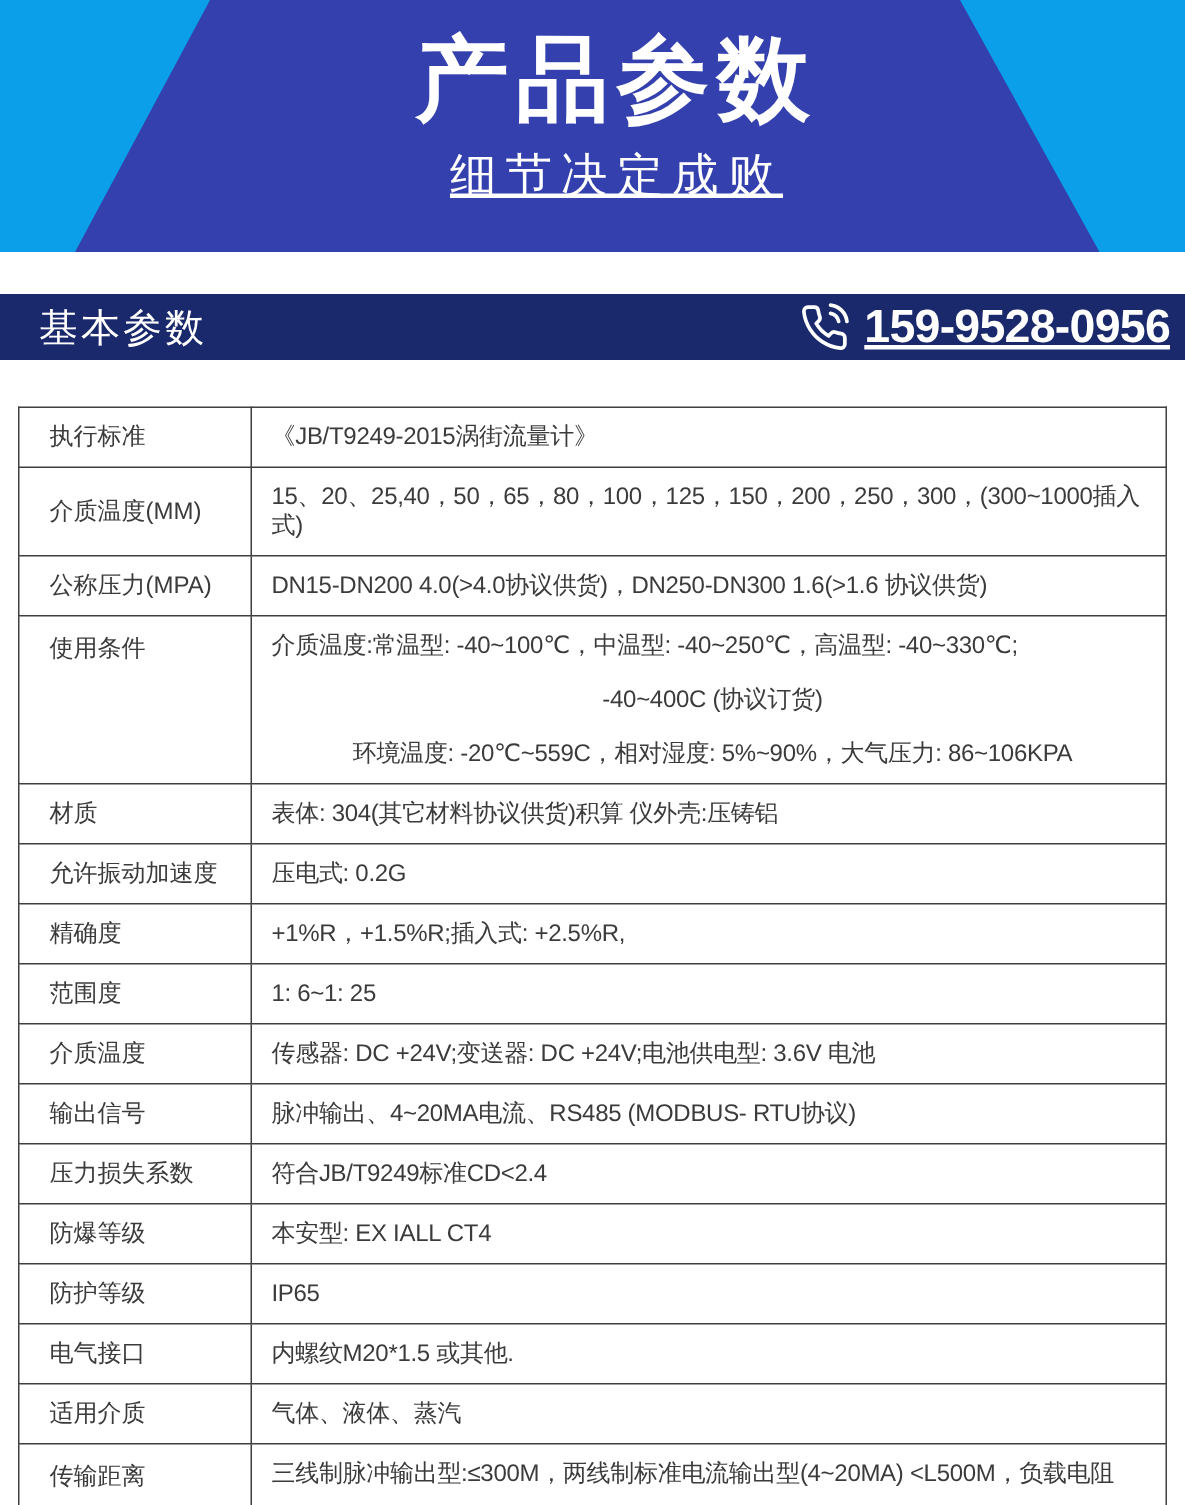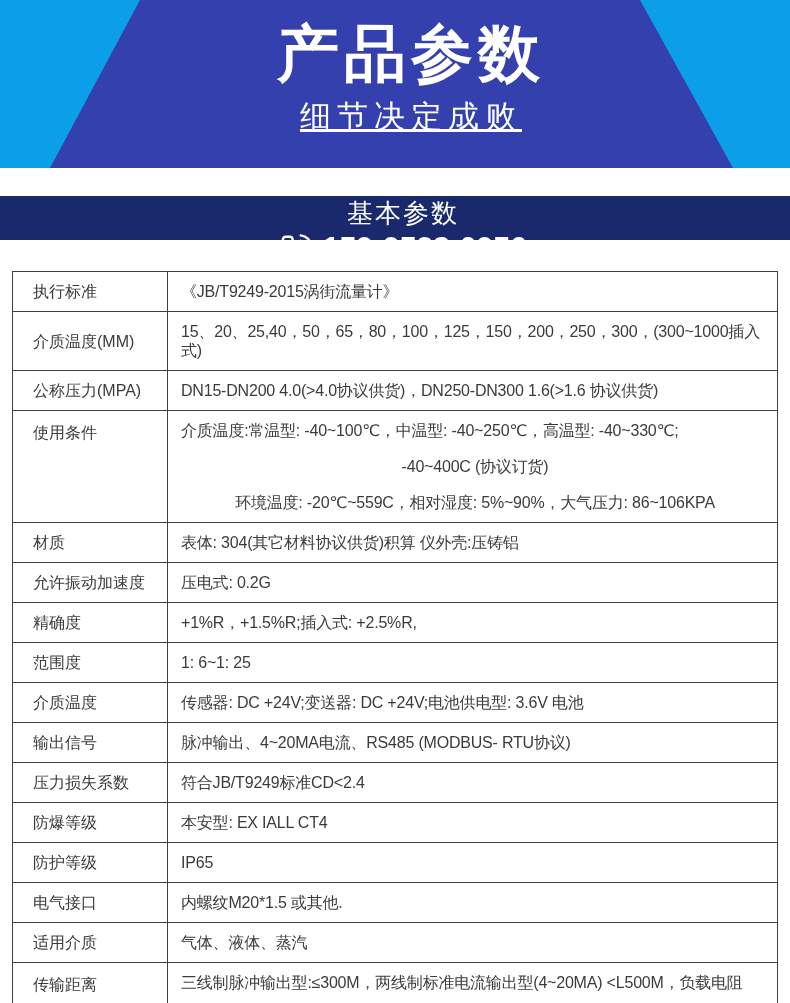--- a/index.html
+++ b/index.html
@@ -53,30 +53,30 @@
   
   .section-bar{
     margin-top:28px;
     height:44px;
     background:var(--bar-navy);
     display:flex;
     align-items:center;
     justify-content:space-between;
     padding:0 10px 0 26px;
     color:#ffffff;
-    flex-direction:column;
   }
   .section-title{
     font-size:26px;
     letter-spacing:2px;
   }
   .phone{
     display:flex;
-    align-items:flex-end;
+    align-items:center;
     gap:10px;
+    text-decoration:underline;
   }
   .phone-icon{
     width:33px;
     height:33px;
     display:block;
   }
   .phone-number{
     font-size:31px;
     font-weight:bold;
     letter-spacing:-0.5px;

